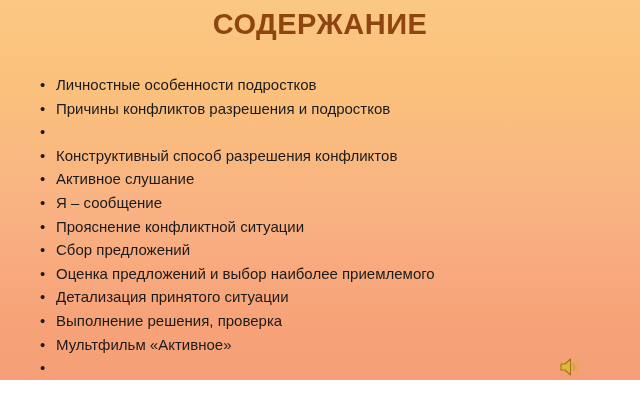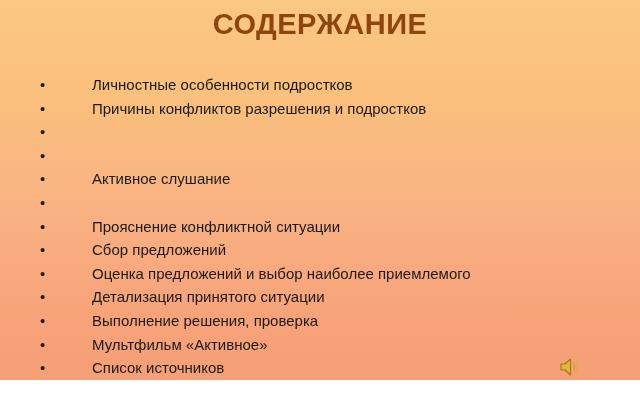--- a/index.html
+++ b/index.html
@@ -57,21 +57,20 @@
     left: 6px;
     top: 0;
     width: 10px;
     font-size: 15px;
     line-height: 23.6px;
     color: #1b1b1b;
     text-align: left;
   }
   .item-label {
     display: inline-block;
-    margin-left: 36px;
   }
   #audio-icon {
     position: absolute;
     left: 558px;
     top: 355px;
     width: 26px;
     height: 24px;
   }
 </style>
 </head>
@@ -88,27 +87,29 @@
     </li>
     <li class="list-item">
       <span class="bullet-marker">•</span>
       <span class="item-label">Причины конфликтов разрешения и подростков</span>
     </li>
     <li class="list-item">
       <span class="bullet-marker">•</span>
     </li>
     <li class="list-item">
       <span class="bullet-marker">•</span>
+      <span class="item-label">Конструктивный способ разрешения конфликтов</span>
     </li>
     <li class="list-item">
       <span class="bullet-marker">•</span>
       <span class="item-label">Активное слушание</span>
     </li>
     <li class="list-item">
       <span class="bullet-marker">•</span>
+      <span class="item-label">Я – сообщение</span>
     </li>
     <li class="list-item">
       <span class="bullet-marker">•</span>
       <span class="item-label">Прояснение конфликтной ситуации</span>
     </li>
     <li class="list-item">
       <span class="bullet-marker">•</span>
       <span class="item-label">Сбор предложений</span>
     </li>
     <li class="list-item">
@@ -122,21 +123,20 @@
     <li class="list-item">
       <span class="bullet-marker">•</span>
       <span class="item-label">Выполнение решения, проверка</span>
     </li>
     <li class="list-item">
       <span class="bullet-marker">•</span>
       <span class="item-label">Мультфильм «Активное»</span>
     </li>
     <li class="list-item">
       <span class="bullet-marker">•</span>
-      <span class="item-label">Список источников</span>
     </li>
   </ul>
 
   <div id="audio-icon">
     <svg width="26" height="24" viewBox="0 0 26 24">
       <path d="M3 9 L7 9 L12.5 4 L12.5 20 L7 15 L3 15 Z" fill="#e0b93c" stroke="#9c7812" stroke-width="1.1" stroke-linejoin="round"></path>
       <path d="M15.5 8.5 Q17.6 12 15.5 15.5" fill="none" stroke="#caa430" stroke-width="1.4" stroke-linecap="round"></path>
       <path d="M18.3 6.5 Q21.4 12 18.3 17.5" fill="none" stroke="#d8b23a" stroke-width="1.3" stroke-linecap="round"></path>
     </svg>
   </div>

